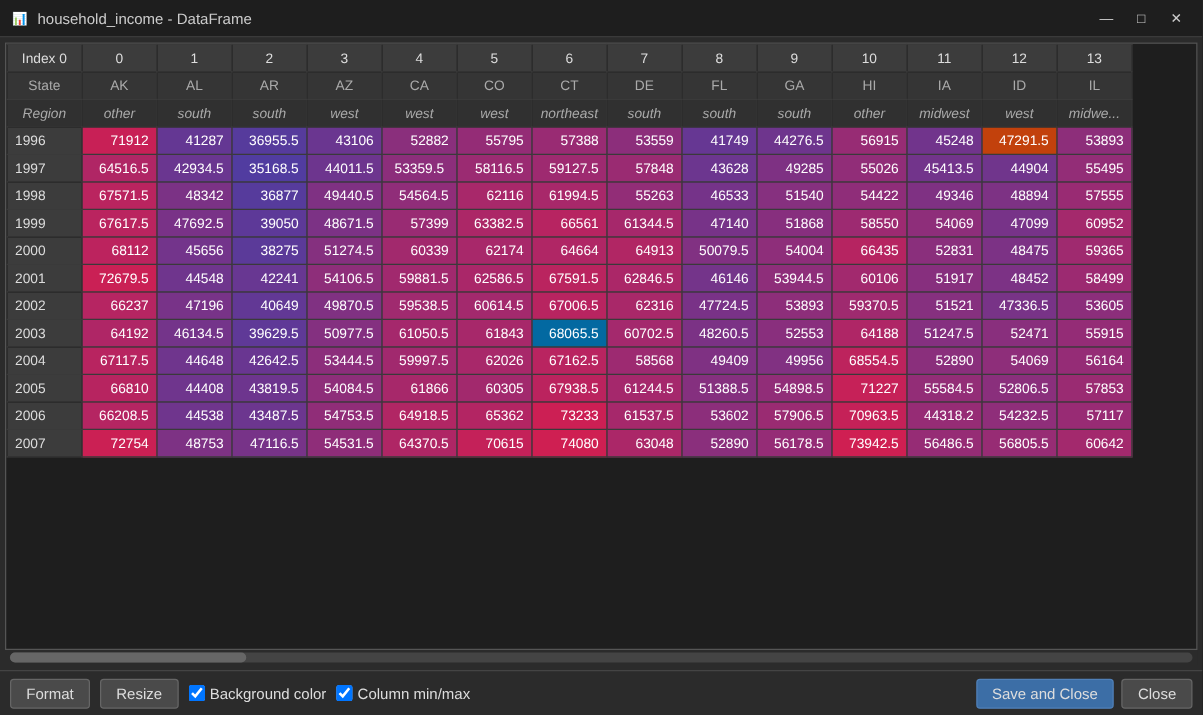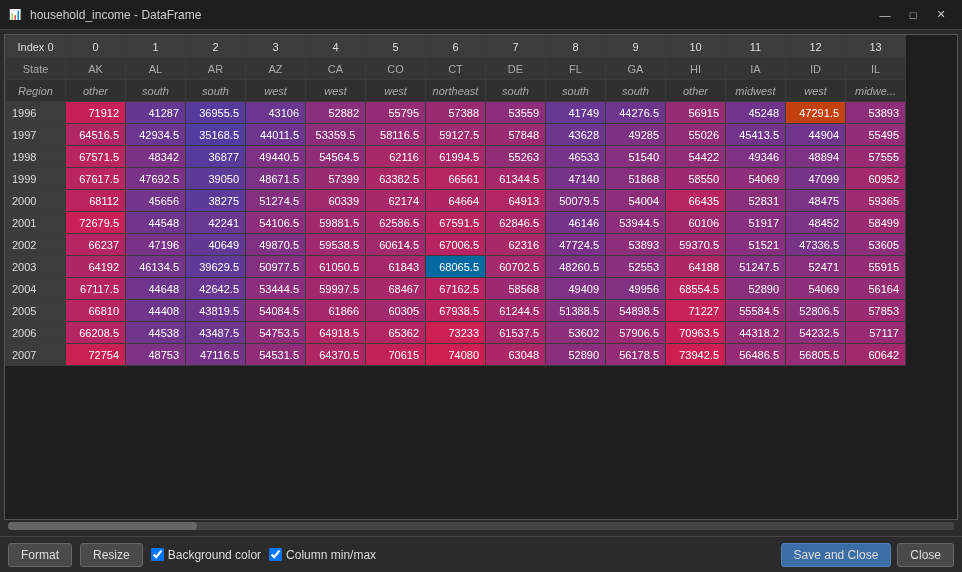--- a/index.html
+++ b/index.html
@@ -405,21 +405,21 @@
             <td style="background-color: rgb(137, 47, 125); color: rgb(255, 255, 255);">52471</td>
             <td style="background-color: rgb(148, 44, 118); color: rgb(255, 255, 255);">55915</td>
           </tr>
           <tr>
             <td class="row-header">2004</td>
             <td style="background-color: rgb(184, 36, 96); color: rgb(255, 255, 255);">67117.5</td>
             <td style="background-color: rgb(111, 53, 141); color: rgb(255, 255, 255);">44648</td>
             <td style="background-color: rgb(105, 54, 145); color: rgb(255, 255, 255);">42642.5</td>
             <td style="background-color: rgb(140, 46, 123); color: rgb(255, 255, 255);">53444.5</td>
             <td style="background-color: rgb(161, 41, 110); color: rgb(255, 255, 255);">59997.5</td>
-            <td style="background-color: rgb(168, 40, 106); color: rgb(255, 255, 255);">68467</td>
+            <td style="background-color: rgb(168, 40, 106); color: rgb(255, 255, 255);">62026</td>
             <td style="background-color: rgb(185, 36, 96); color: rgb(255, 255, 255);">67162.5</td>
             <td style="background-color: rgb(157, 42, 113); color: rgb(255, 255, 255);">58568</td>
             <td style="background-color: rgb(127, 49, 131); color: rgb(255, 255, 255);">49409</td>
             <td style="background-color: rgb(129, 49, 130); color: rgb(255, 255, 255);">49956</td>
             <td style="background-color: rgb(189, 35, 93); color: rgb(255, 255, 255);">68554.5</td>
             <td style="background-color: rgb(138, 47, 124); color: rgb(255, 255, 255);">52890</td>
             <td style="background-color: rgb(142, 46, 122); color: rgb(255, 255, 255);">54069</td>
             <td style="background-color: rgb(149, 44, 118); color: rgb(255, 255, 255);">56164</td>
           </tr>
           <tr>

